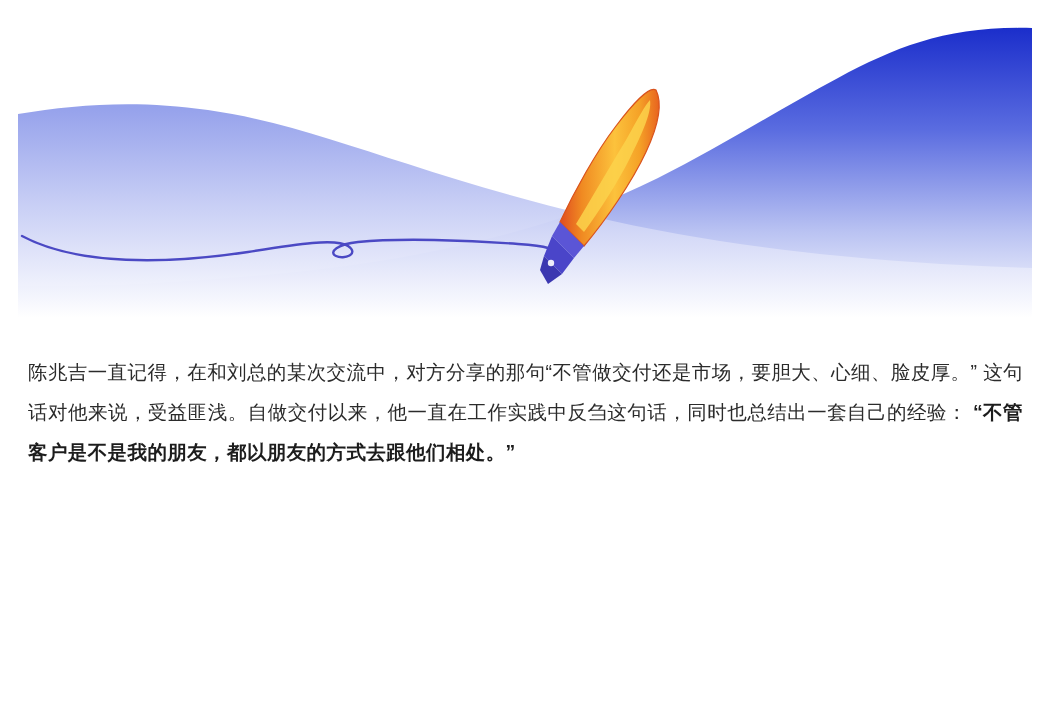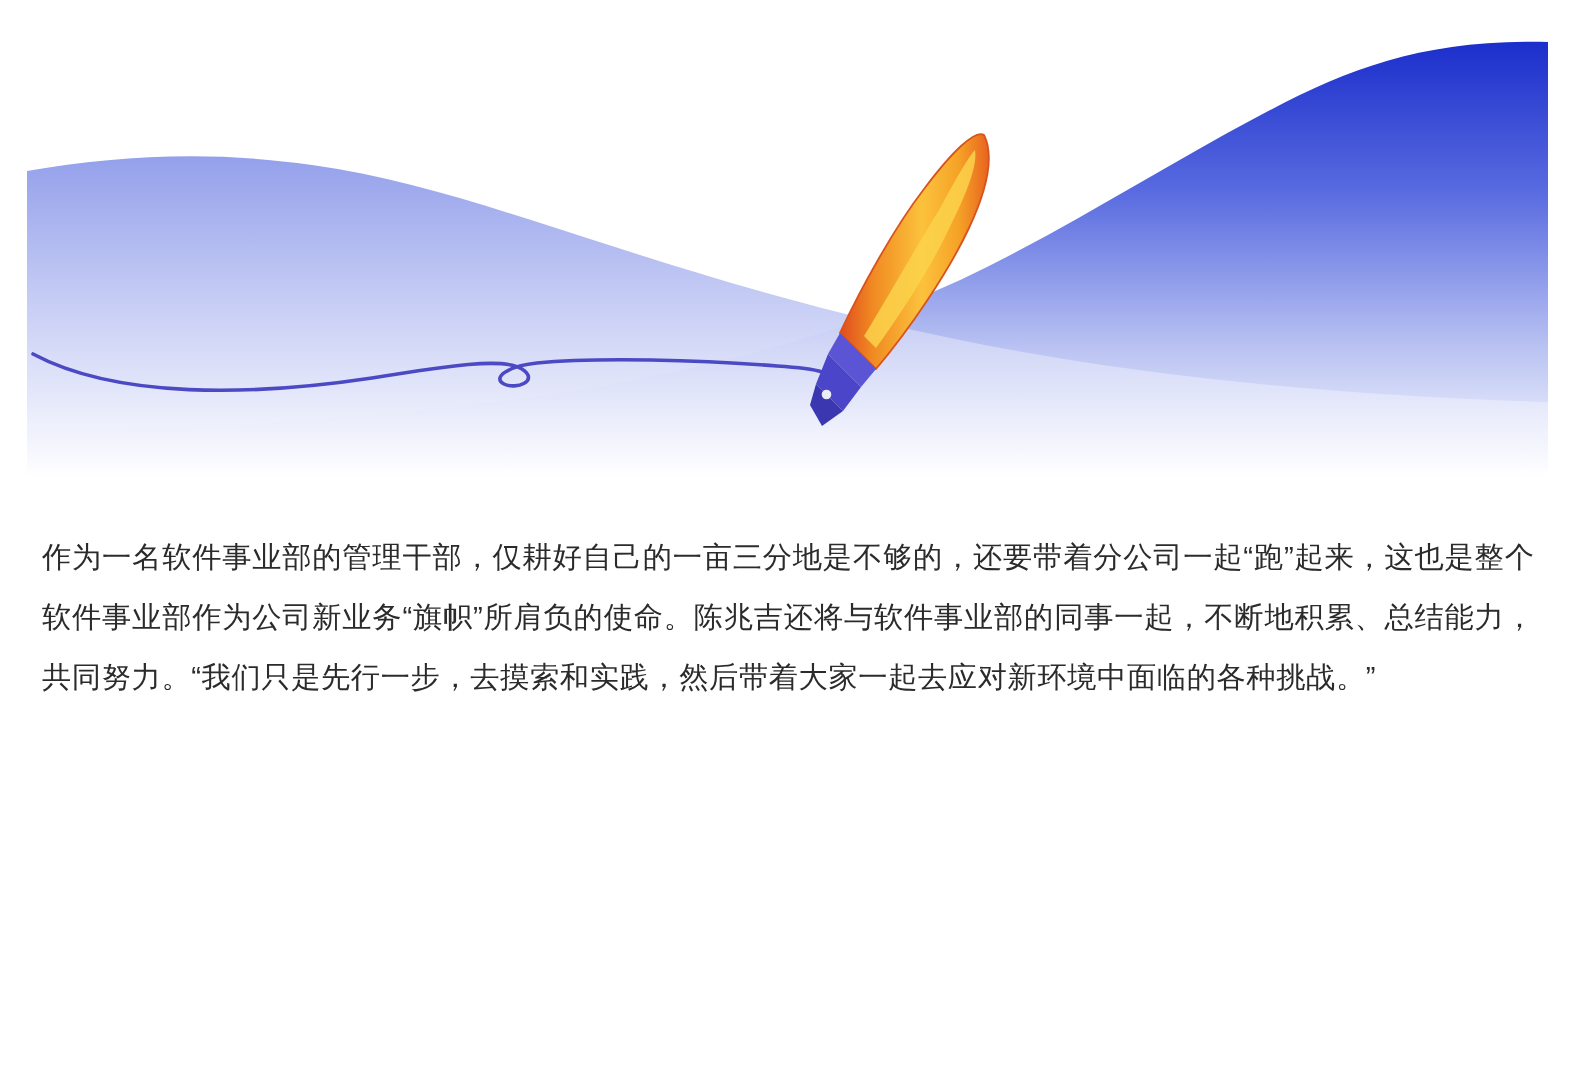--- a/index.html
+++ b/index.html
@@ -100,17 +100,17 @@
         <path fill="#5b55d6" d="M22,142 L46,166 L36,178 L14,156 Z"></path>
         <path fill="#4a45c9" d="M14,156 L36,178 L24,194 L6,176 Z"></path>
         <path fill="#3b37b0" d="M6,176 L24,194 L10,204 L2,190 Z"></path>
         <circle cx="13" cy="183" r="3.2" fill="#ffffff" opacity="0.9"></circle>
       </g>
     </svg>
   </div>
 
   <div class="article">
     <p class="para">
-      <span>作为一名软件事业部的管理干部，仅耕好自己的一亩三分地是不够的，还要带着分公司一起“跑”起来，这也是整个软件事业部作为公司新业务“旗帜”所肩负的使命。陈兆吉还将与软件事业部的同事一起，不断地积累、总结能力，共同努力。“我们只是先行一步，去摸索和实践，然后带着大家一起去应对新环境中面临的各种挑战。”</span>
+      <span>陈兆吉一直记得，在和刘总的某次交流中，对方分享的那句“不管做交付还是市场，要胆大、心细、脸皮厚。” 这句话对他来说，受益匪浅。自做交付以来，他一直在工作实践中反刍这句话，同时也总结出一套自己的经验： </span><span class="bold">“不管客户是不是我的朋友，都以朋友的方式去跟他们相处。”</span>
     </p>
   </div>
 
 </div>
 
 </body></html>

